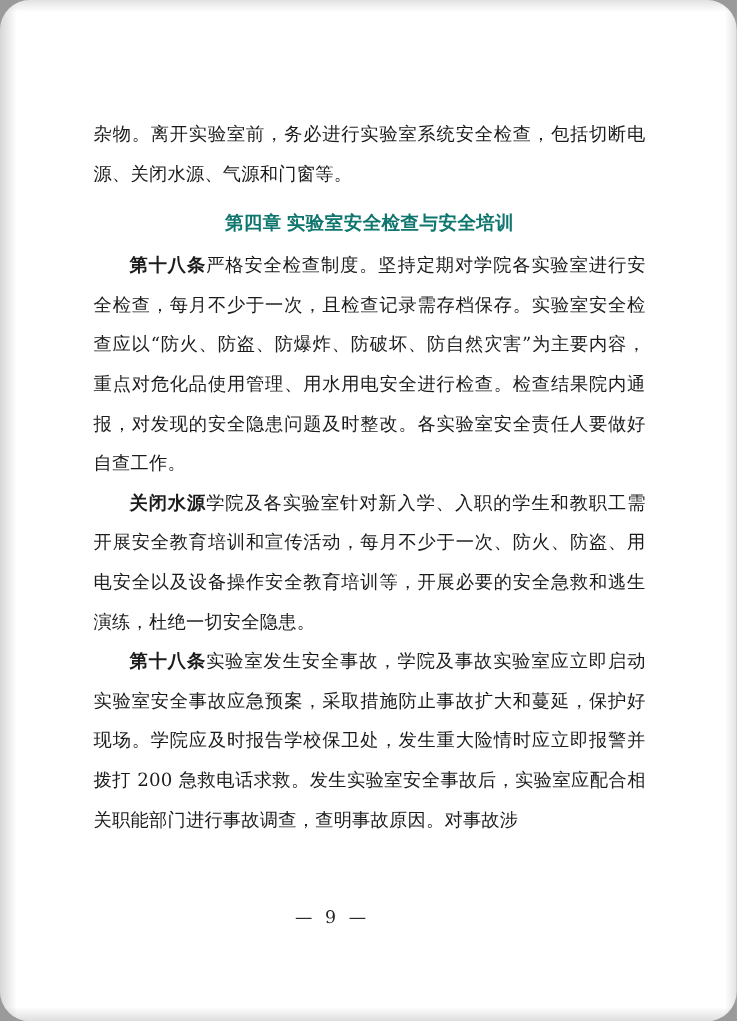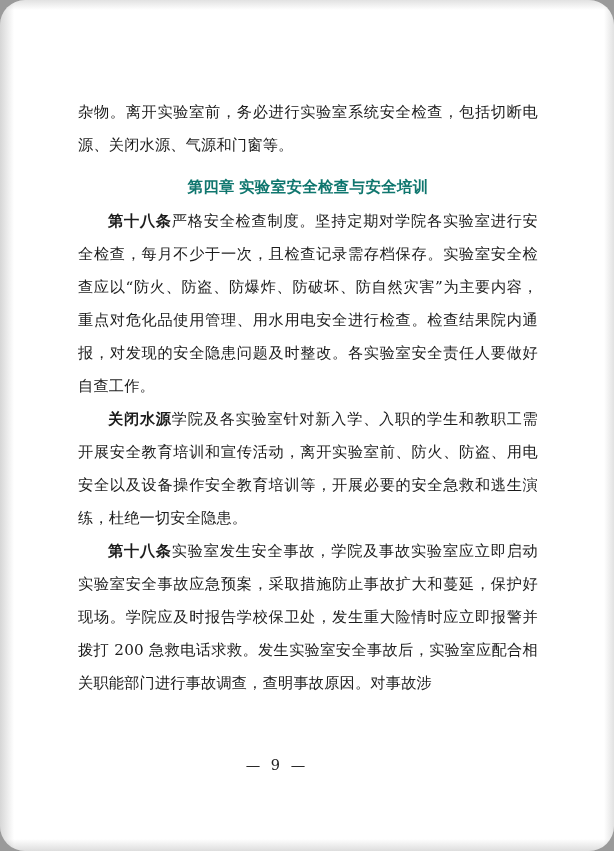--- a/index.html
+++ b/index.html
@@ -108,21 +108,21 @@
   <div class="edge-shadow-bottom"></div>
 
   <div class="page-inner">
 
     <p class="para">杂物。离开实验室前，务必进行实验室系统安全检查，包括切断电源、关闭水源、气源和门窗等。</p>
 
     <h2 class="heading gap">第四章 实验室安全检查与安全培训</h2>
 
     <p class="para indent"><span class="bold-lead">第十八条</span><span>严格安全检查制度。坚持定期对学院各实验室进行安全检查，每月不少于一次，且检查记录需存档保存。实验室安全检查应以“防火、防盗、防爆炸、防破坏、防自然灾害”为主要内容，重点对危化品使用管理、用水用电安全进行检查。检查结果院内通报，对发现的安全隐患问题及时整改。各实验室安全责任人要做好自查工作。</span></p>
 
-    <p class="para indent"><span class="bold-lead">关闭水源</span><span>学院及各实验室针对新入学、入职的学生和教职工需开展安全教育培训和宣传活动，离开实验室前、防火、防盗、用电安全以及设备操作安全教育培训等，开展必要的安全急救和逃生演练，杜绝一切安全隐患。</span></p>
+    <p class="para indent"><span class="bold-lead">关闭水源</span><span>学院及各实验室针对新入学、入职的学生和教职工需开展安全教育培训和宣传活动，每月不少于一次、防火、防盗、用电安全以及设备操作安全教育培训等，开展必要的安全急救和逃生演练，杜绝一切安全隐患。</span></p>
 
 
     <p class="para indent"><span class="bold-lead">第十八条</span><span>实验室发生安全事故，学院及事故实验室应立即启动实验室安全事故应急预案，采取措施防止事故扩大和蔓延，保护好现场。学院应及时报告学校保卫处，发生重大险情时应立即报警并拨打 200 急救电话求救。发生实验室安全事故后，实验室应配合相关职能部门进行事故调查，查明事故原因。对事故涉</span></p>
 
   </div>
 
   <div class="footer">
     <span class="pagenum">— 9 —</span>
   </div>
 </div>

